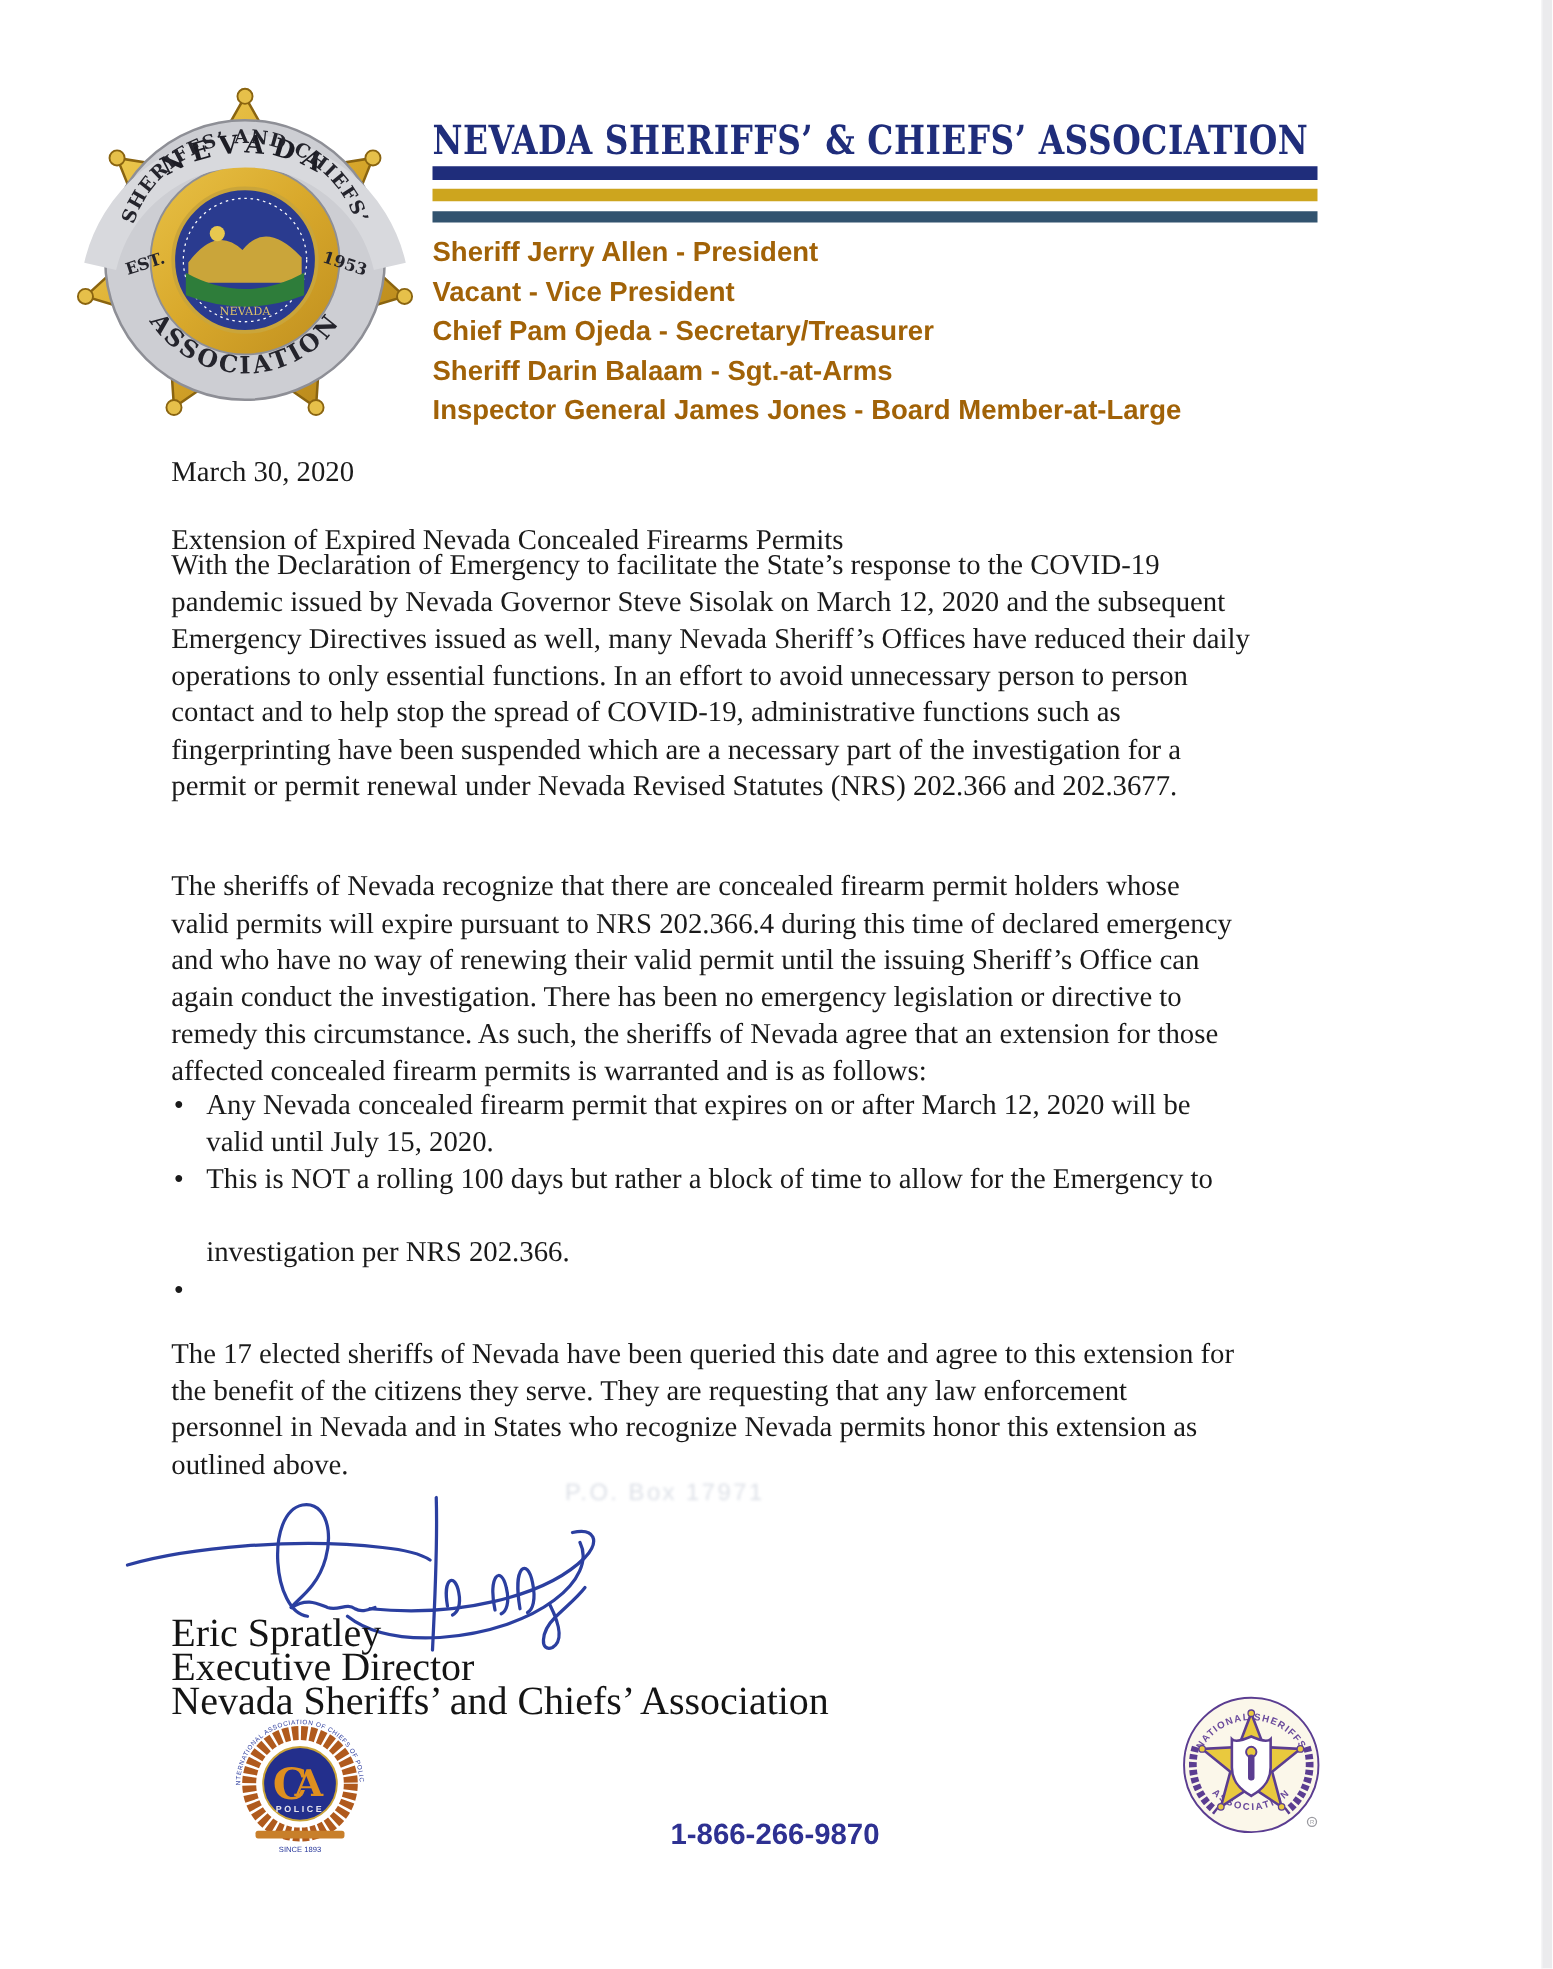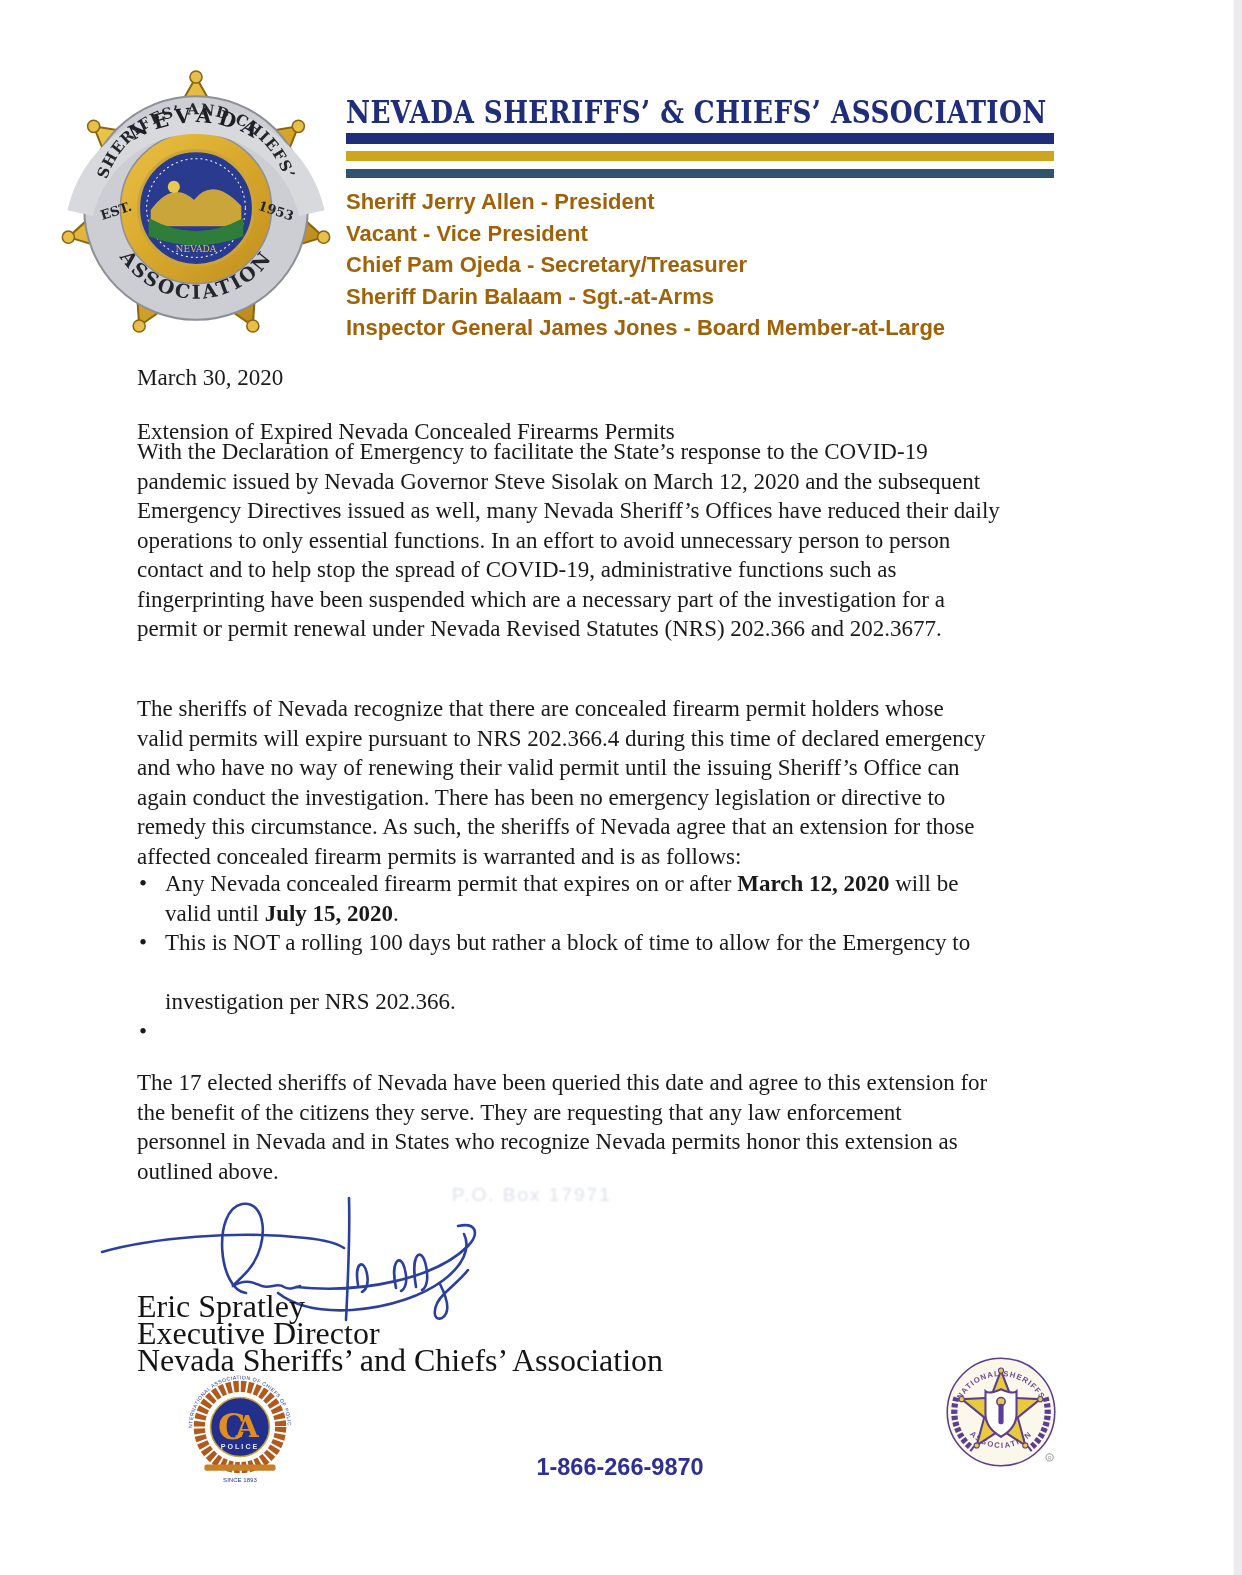--- a/index.html
+++ b/index.html
@@ -40,21 +40,21 @@
   .date    { top:363px; }
   .subject { top:417px; }
   .para1   { top:437px; }
   .para2   { top:694px; }
   .closing { top:1068px; }
 
   .bullets { position:absolute; left:139px; top:869px; width:1000px; }
   .bullet-row { display:flex; }
   .bullet-glyph { flex:0 0 26px; width:26px; font-size:23px; line-height:29.5px; }
   .bullet-text { font-size:23px; line-height:29.5px; }
-  .bullet-text strong { font-weight:bold; }
+  .bullet-text strong { font-weight:normal; }
 
   
   .signature-svg { position:absolute; left:96px; top:1190px; width:474px; height:142px; }
   .sig-block {
     position:absolute; left:137px; top:1293px;
     font-size:32px; line-height:27px; color:#141414;
   }
   .ghost {
     position:absolute; left:452px; top:1184px;
     font-family:"Liberation Sans", sans-serif; font-size:19px;

